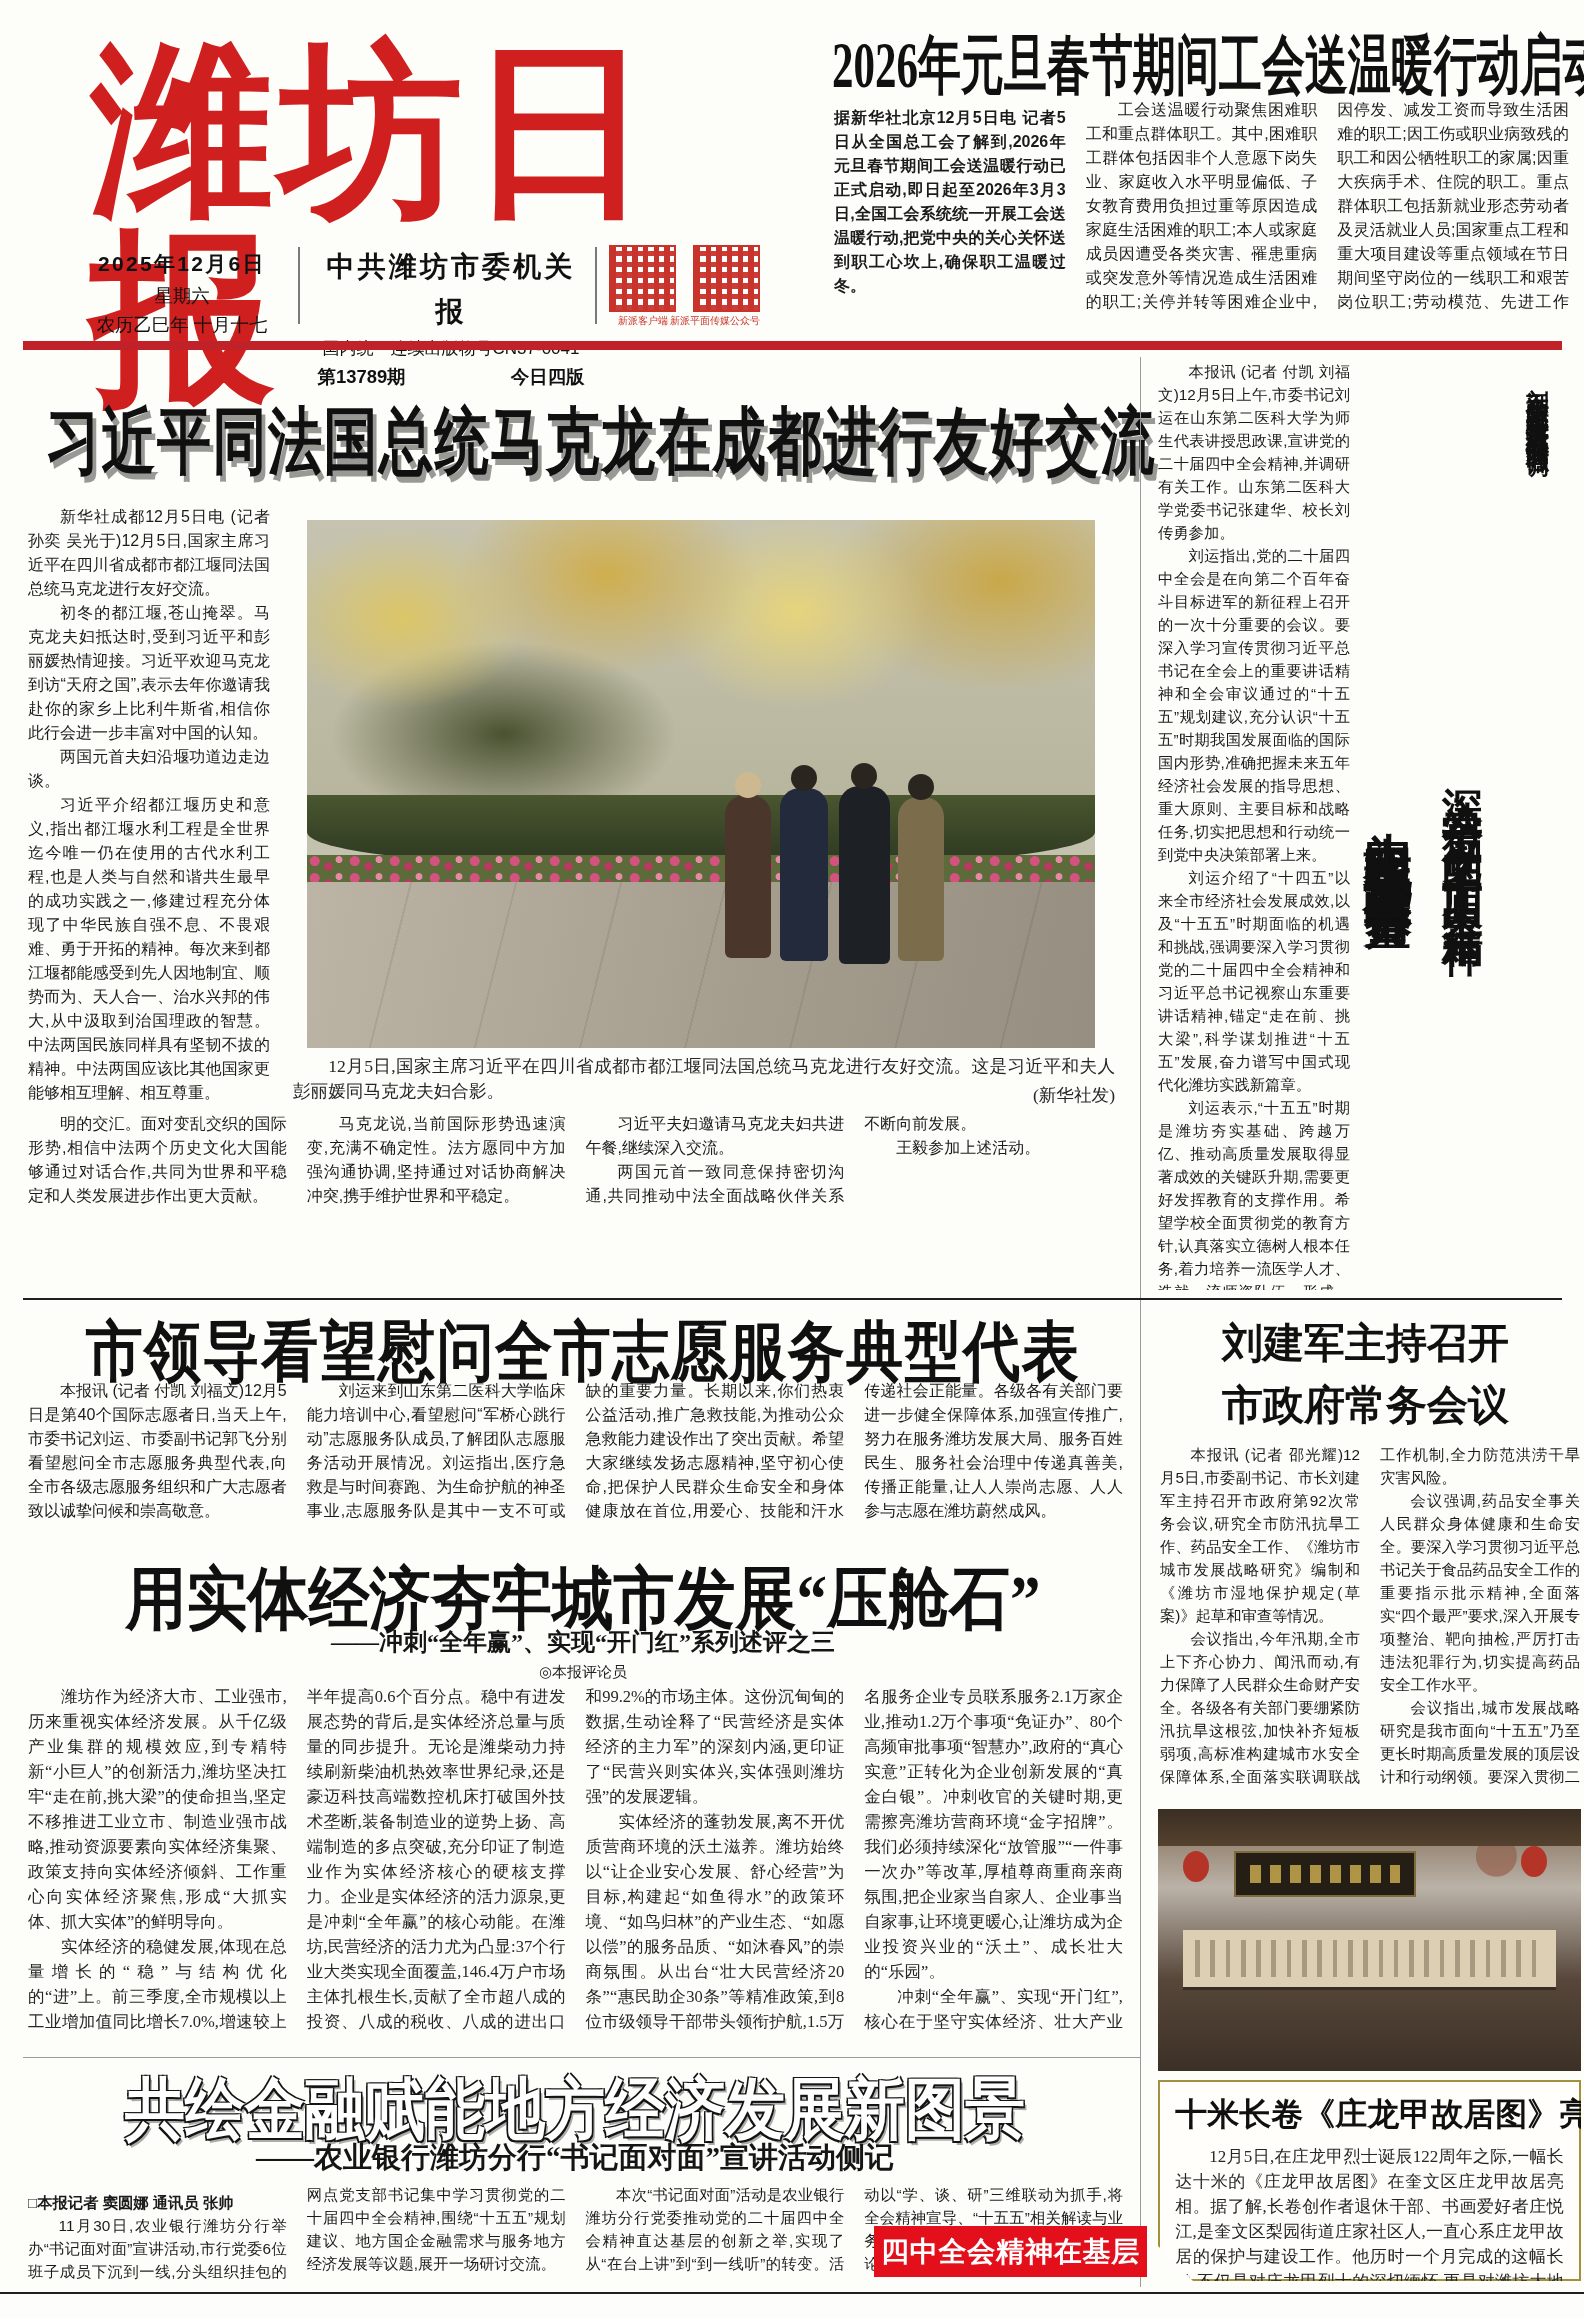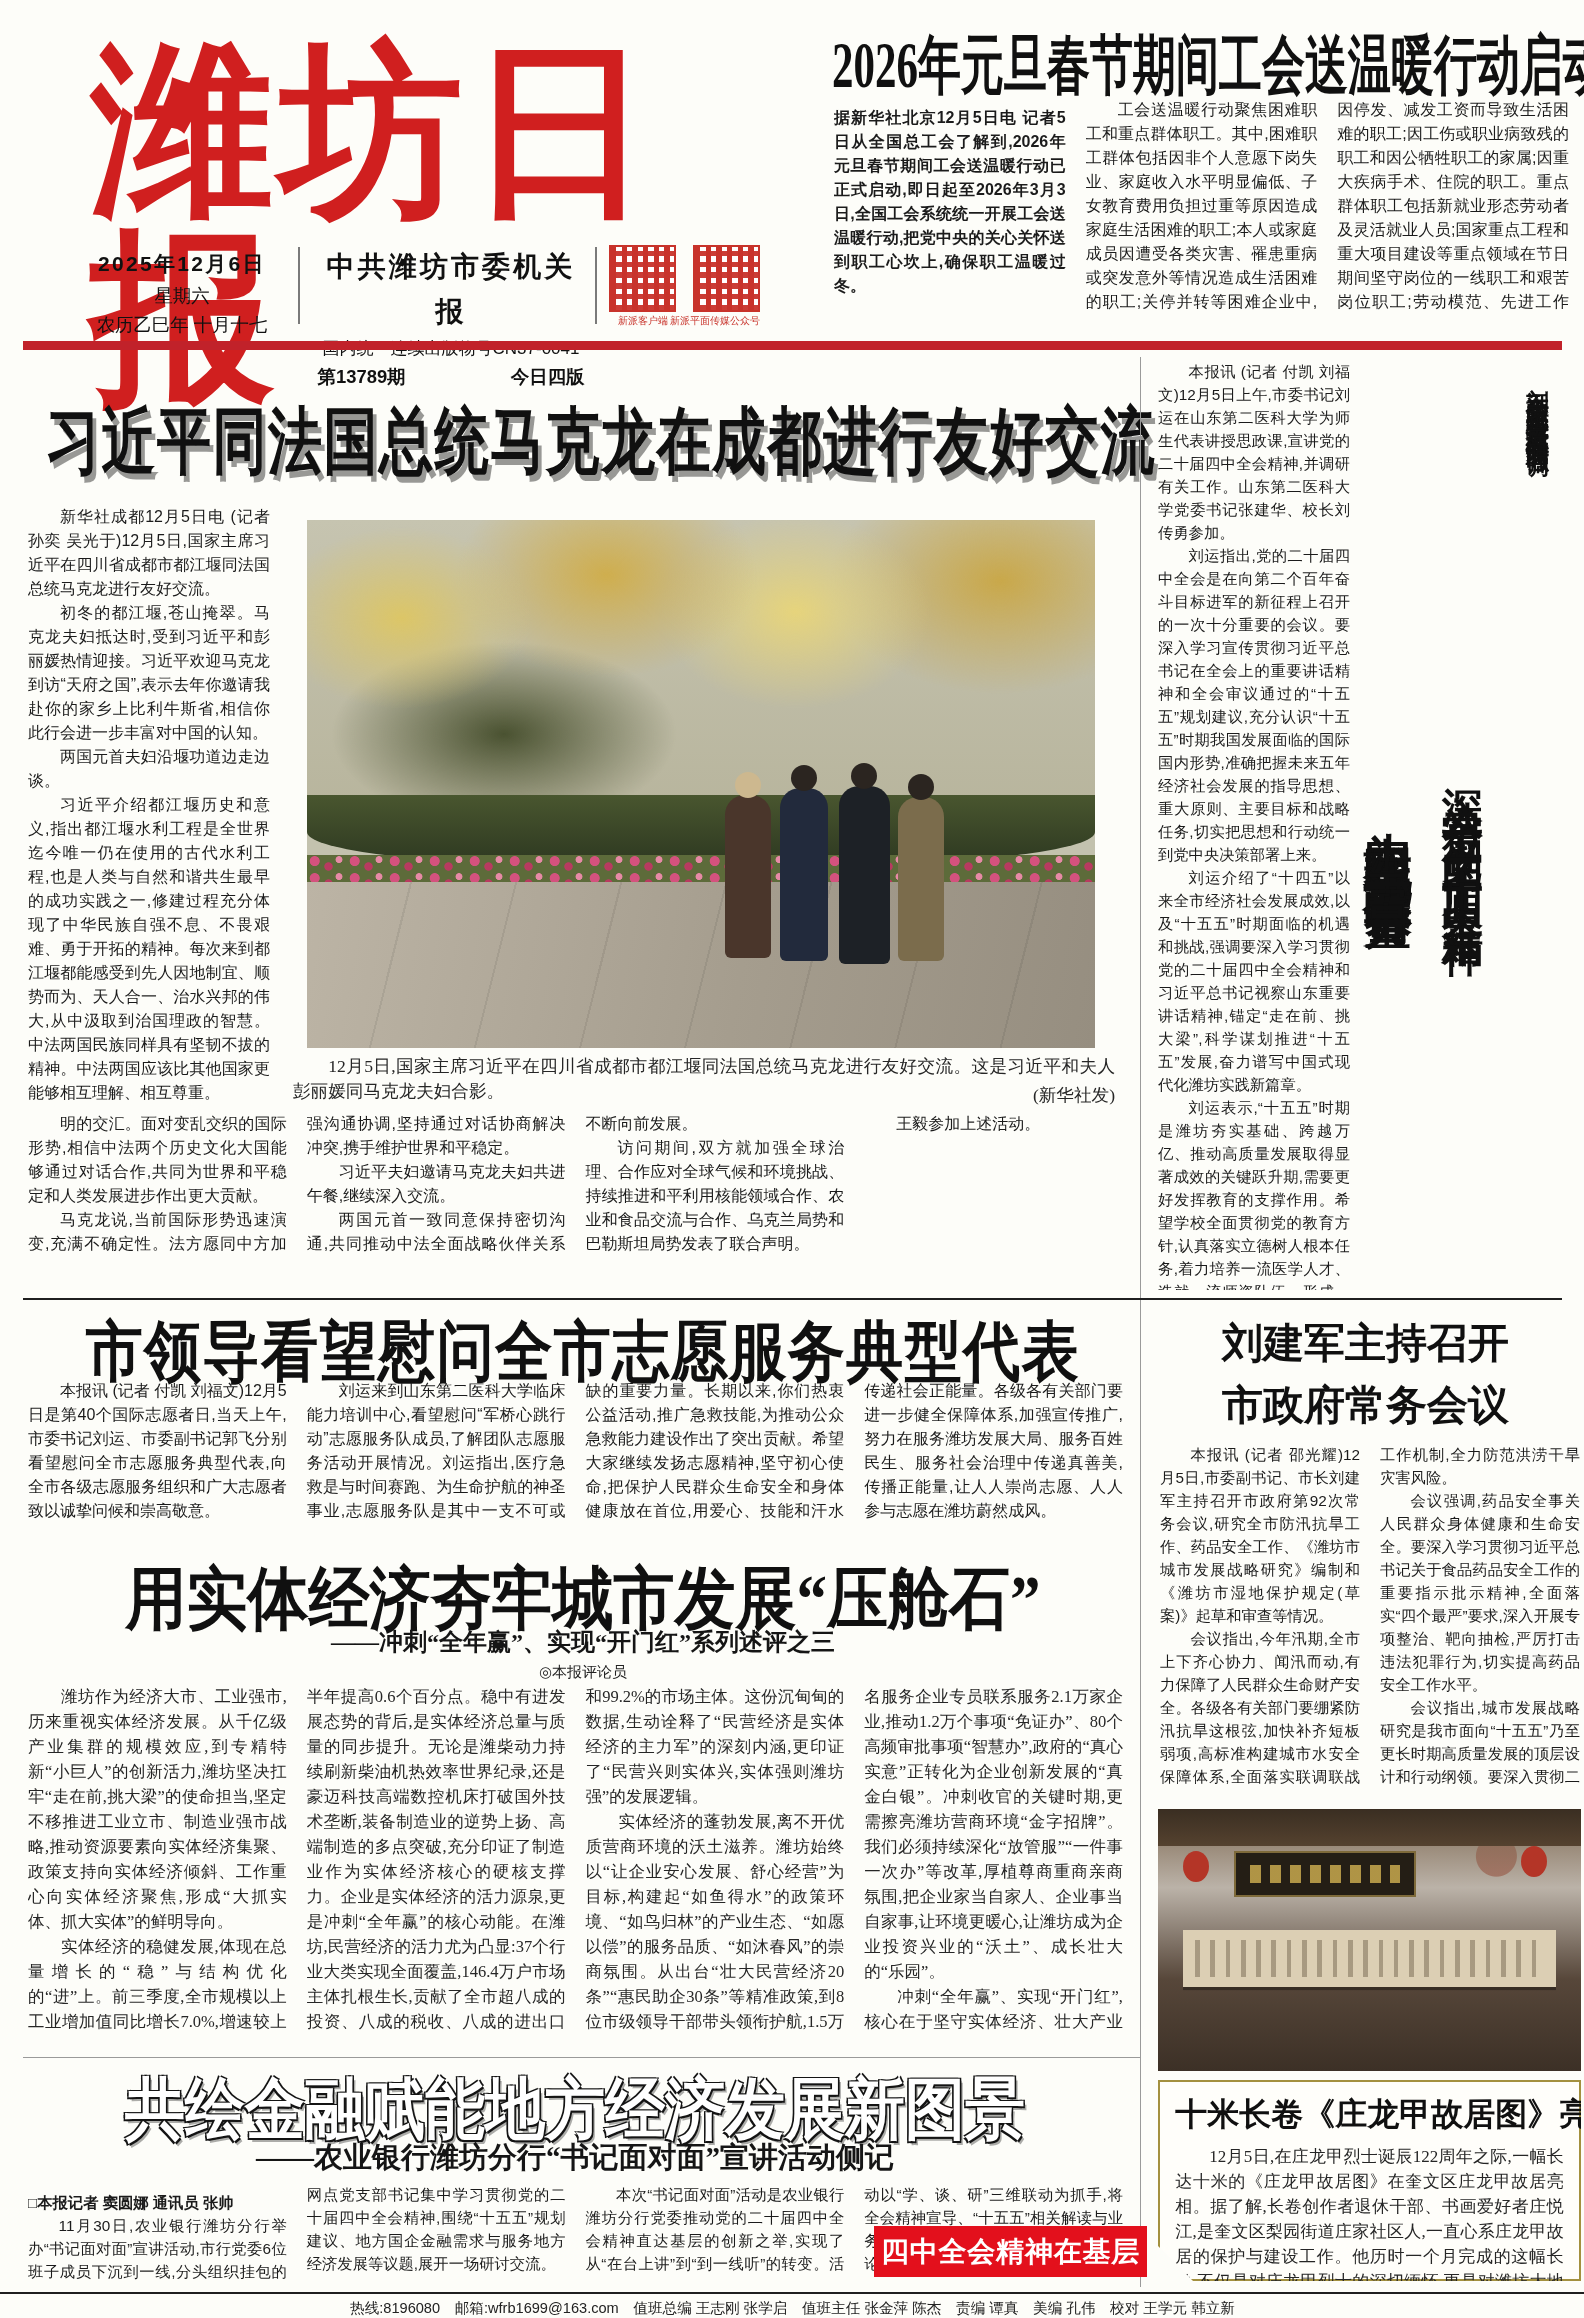--- a/index.html
+++ b/index.html
@@ -140,21 +140,20 @@
   <div class="abs kai" style="left:293px;top:1054px;width:822px;height:54px;font-size:17.6px;line-height:25px;text-align:justify;">
     <span style="display:inline-block;text-indent:2em;">12月5日,国家主席习近平在四川省成都市都江堰同法国总统马克龙进行友好交流。这是习近平和夫人彭丽媛同马克龙夫妇合影。</span>
     <span class="abs" style="right:0;bottom:0;">(新华社发)</span>
   </div>
 
   <div class="abs cols c4 body21" style="left:28px;top:1112px;width:1095px;height:183px;">
       <p>明的交汇。面对变乱交织的国际形势,相信中法两个历史文化大国能够通过对话合作,共同为世界和平稳定和人类发展进步作出更大贡献。</p>
       <p>马克龙说,当前国际形势迅速演变,充满不确定性。法方愿同中方加强沟通协调,坚持通过对话协商解决冲突,携手维护世界和平稳定。</p>
       <p>习近平夫妇邀请马克龙夫妇共进午餐,继续深入交流。</p>
       <p>两国元首一致同意保持密切沟通,共同推动中法全面战略伙伴关系不断向前发展。</p>
-      <p>访问期间,双方就加强全球治理、合作应对全球气候和环境挑战、持续推进和平利用核能领域合作、农业和食品交流与合作、乌克兰局势和巴勒斯坦局势发表了联合声明。</p>
       <p>王毅参加上述活动。</p>
     </div>
 
   <div class="abs" style="left:1140px;top:357px;width:0.8px;height:1930px;background:#9a9a9a;"></div>
 
   <div class="abs single body20" style="left:1158px;top:360px;width:192px;height:930px;overflow:hidden;text-align:justify;">
       <p>本报讯 (记者 付凯 刘福文)12月5日上午,市委书记刘运在山东第二医科大学为师生代表讲授思政课,宣讲党的二十届四中全会精神,并调研有关工作。山东第二医科大学党委书记张建华、校长刘传勇参加。</p>
       <p>刘运指出,党的二十届四中全会是在向第二个百年奋斗目标进军的新征程上召开的一次十分重要的会议。要深入学习宣传贯彻习近平总书记在全会上的重要讲话精神和全会审议通过的“十五五”规划建议,充分认识“十五五”时期我国发展面临的国际国内形势,准确把握未来五年经济社会发展的指导思想、重大原则、主要目标和战略任务,切实把思想和行动统一到党中央决策部署上来。</p>
       <p>刘运介绍了“十四五”以来全市经济社会发展成效,以及“十五五”时期面临的机遇和挑战,强调要深入学习贯彻党的二十届四中全会精神和习近平总书记视察山东重要讲话精神,锚定“走在前、挑大梁”,科学谋划推进“十五五”发展,奋力谱写中国式现代化潍坊实践新篇章。</p>
       <p>刘运表示,“十五五”时期是潍坊夯实基础、跨越万亿、推动高质量发展取得显著成效的关键跃升期,需要更好发挥教育的支撑作用。希望学校全面贯彻党的教育方针,认真落实立德树人根本任务,着力培养一流医学人才、造就一流师资队伍、形成一流创新成果,为卫生健康事业再立新功,为更好潍坊建设多作贡献。希望广大教师秉持育人初心,恪尽为师之责,成为学生的知心朋友和人生导师。希望同学们胸怀大志跑好接力棒,珍惜时光学好真本领,创新创造勇当排头兵,立德为先走好人生路,成为祖国建设的栋梁之材,为中国式现代化建设贡献更大青春力量。市委、市政府将一如既往地支持学校建设发展,为广大师生工作、学习和生活创造更好的条件和环境。</p>
@@ -216,16 +215,15 @@
   <div class="abs sub" style="left:84px;top:2138px;width:982px;font-size:29px;">——农业银行潍坊分行“书记面对面”宣讲活动侧记</div>
   <div class="abs cols c4 body20 noindent-first" style="left:28px;top:2183px;width:1095px;height:109px;">
       <p>□本报记者 窦圆娜 通讯员 张帅</p>
       <p>11月30日,农业银行潍坊分行举办“书记面对面”宣讲活动,市行党委6位班子成员下沉到一线,分头组织挂包的网点党支部书记集中学习贯彻党的二十届四中全会精神,围绕“十五五”规划建议、地方国企金融需求与服务地方经济发展等议题,展开一场研讨交流。</p>
       <p>本次“书记面对面”活动是农业银行潍坊分行党委推动党的二十届四中全会精神直达基层的创新之举,实现了从“在台上讲”到“到一线听”的转变。活动以“学、谈、研”三维联动为抓手,将全会精神宣导、“十五五”相关解读与业务经营发展实践紧密结合,有效促进理论学习与实践运用的有机统一。</p>
     </div>
 
   <div class="abs banner" style="left:874px;top:2226px;width:273px;height:51px;line-height:51px;font-size:28px;letter-spacing:0.8px;">四中全会精神在基层</div>
 
   <div class="abs hline" style="left:0;top:2292px;width:1585px;height:1.5px;"></div>
-  <div class="abs footer-line" style="left:0;top:2299px;width:1585px;">热线:8196080　邮箱:wfrb1699@163.com　值班总编 王志刚 张学启　值班主任 张金萍 陈杰　责编 谭真　美编 孔伟　校对 王学元 韩立新</div>
 
 </div>
 
 
 </body></html>

